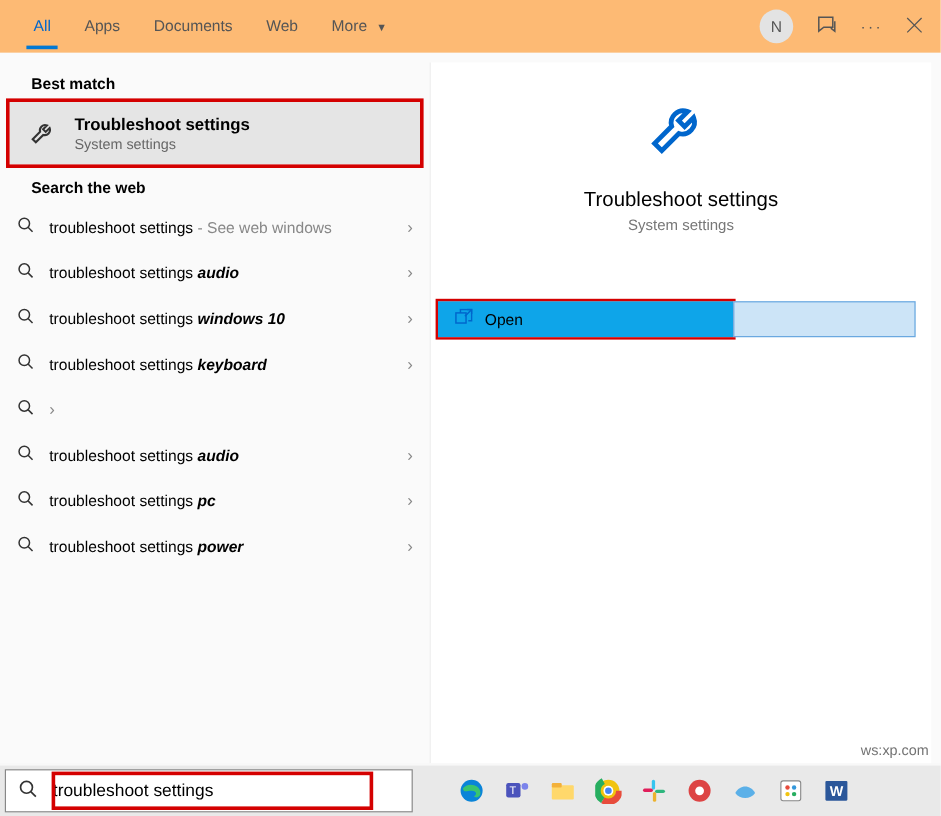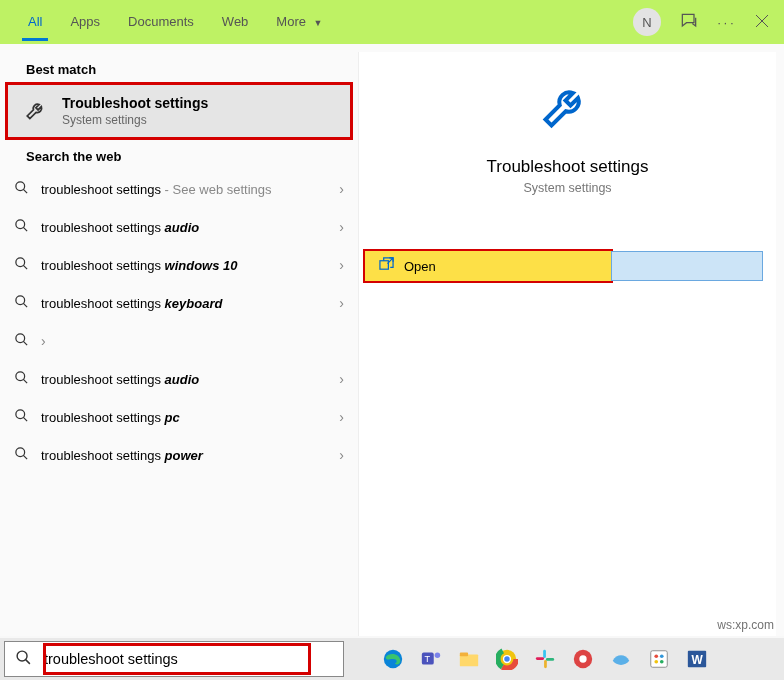--- a/index.html
+++ b/index.html
@@ -12,21 +12,21 @@
     width: 784px;
     height: 680px;
     overflow: hidden;
     position: relative;
   }
   .top-tabs {
     display: flex;
     align-items: center;
     height: 44px;
     padding: 0 14px;
-    background: #bef264;
+    background: #fdba74;
   }
   .tab {
     padding: 10px 14px 12px;
     color: #555;
     cursor: pointer;
     position: relative;
   }
   .tab.active {
     color: #0066cc;
     font-weight: 400;
@@ -101,21 +101,21 @@
   .web-item .chev { color: #888; font-size: 14px; }
   .bold { font-weight: 600; font-style: italic; }
   .dim { color: #888; }
 
   .preview-title { font-size: 17px; font-weight: 400; margin-top: 16px; }
   .preview-sub { color: #777; font-size: 12.5px; margin-top: 4px; }
 
   .open-btn {
     display: flex;
     align-items: center;
-    background: #fde047;
+    background: #0ea5e9;
     width: 246px;
     height: 30px;
     padding-left: 14px;
     margin: 56px 0 0 6px;
     outline: 2.5px solid #d40000;
     cursor: pointer;
   }
   .open-extra {
     display: inline-block;
     background: #cce4f7;
@@ -211,21 +211,21 @@
       </div>
     </div>
 
     <div class="section-label">Search the web</div>
     <div id="web-list">
         <div class="web-item">
           <span class="mag"><svg width="15" height="15" viewBox="0 0 24 24" fill="none" stroke="#333" stroke-width="2">
               <circle cx="10" cy="10" r="7"></circle>
               <path d="M21 21l-6-6"></path>
             </svg></span>
-          <span class="label"><span>troubleshoot settings</span><span class="dim"> - See web settings</span></span>
+          <span class="label"><span>troubleshoot settings</span><span class="dim"> - See web windows</span></span>
           <span class="chev">›</span>
         </div>
         <div class="web-item">
           <span class="mag"><svg width="15" height="15" viewBox="0 0 24 24" fill="none" stroke="#333" stroke-width="2">
               <circle cx="10" cy="10" r="7"></circle>
               <path d="M21 21l-6-6"></path>
             </svg></span>
           <span class="label"><span>troubleshoot settings </span><span class="bold">audio</span></span>
           <span class="chev">›</span>
         </div>

